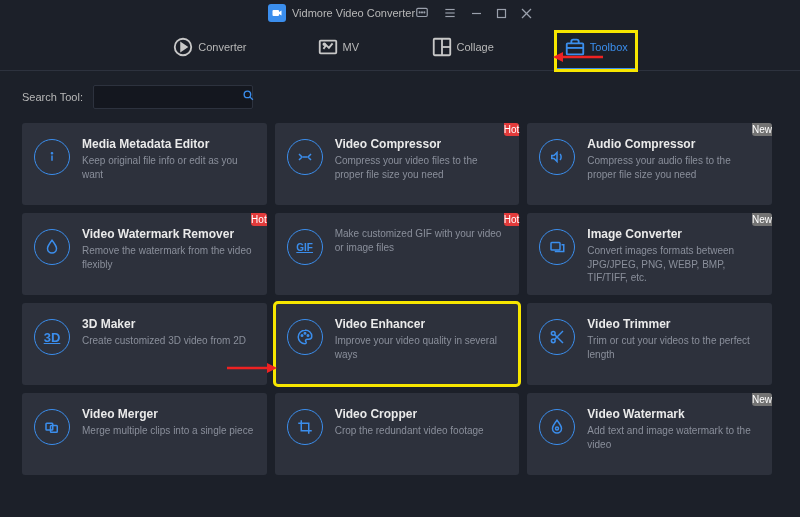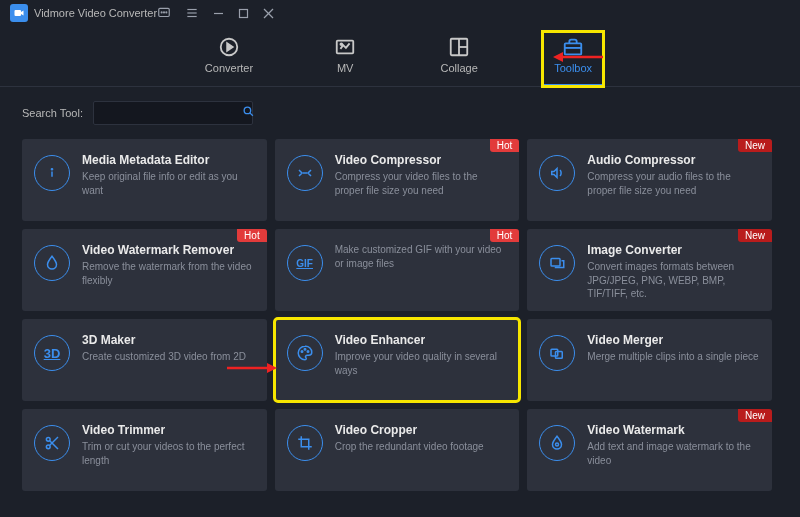--- a/index.html
+++ b/index.html
@@ -8,39 +8,39 @@
     background: #1c2029;
     font-family: "Segoe UI", Arial, sans-serif;
     color: #c8c8c8;
     overflow: hidden;
     position: relative;
   }
   .titlebar {
     height: 26px;
     display: flex; align-items: center;
     padding: 0 10px;
-    justify-content: flex-start;
+    justify-content: center;
   }
   .titlebar-left { display: flex; align-items: center; gap: 6px; }
   .app-logo {
     width: 18px; height: 18px; background: #3b8eed; border-radius: 3px;
     display: flex; align-items: center; justify-content: center;
   }
   .app-logo svg { width: 12px; height: 12px; }
   .app-title { font-size: 11px; color: #b8b8b8; }
   .titlebar-right { display: flex; align-items: center; gap: 14px; color: #9aa0ac; }
   .titlebar-right span { cursor: pointer; display: flex; align-items: center; }
   .win-btn { width: 11px; text-align: center; }
   .nav {
     display: flex; justify-content: center; gap: 54px;
     padding: 6px 0 0 0;
     border-bottom: 1px solid #2d323e;
   }
   .nav-item {
-    display: flex; flex-direction: column; align-items: center;
+    display: flex; flex-direction: row; align-items: center;
     gap: 4px; padding: 4px 8px 10px 8px; cursor: pointer;
     min-width: 60px;
     border-bottom: 2px solid transparent;
   }
   .nav-item.active { border-bottom: 2px solid #3b8eed; }
   .nav-item .nav-label { font-size: 11px; color: #b8b8b8; }
   .nav-item.active .nav-label { color: #3b8eed; }
   .nav-icon { width: 22px; height: 22px; color: #c8c8c8; display: flex; align-items: center; justify-content: center; }
   .nav-item.active .nav-icon { color: #3b8eed; }
   .highlight-yellow { outline: 3px solid #f7e600; outline-offset: -1px; }
@@ -93,26 +93,26 @@
     color: #3b8eed; margin-top: 2px;
     flex-shrink: 0;
     text-decoration: underline;
   }
   .card .tool-icon svg { width: 18px; height: 18px; }
   .card .txt { flex: 1; min-width: 0; }
   .card .title { font-size: 12px; color: #eaeaea; font-weight: 600; margin-bottom: 3px; }
   .card .desc { font-size: 10px; color: #8a8f9b; line-height: 1.35; }
   .badge {
     position: absolute; top: 0; right: 0;
-    font-size: 10px; color: #fff; padding: 1px 7px;
+    font-size: 10px; color: #fff; padding: 1px 0;
     border-radius: 0 3px 0 3px;
     margin-left: 28px;
   }
   .badge.hot { background: #e23b3b; }
-  .badge.new { background: #b91c1c; }
+  .badge.new { background: #737373; }
 </style>
 </head>
 <body>
 
 <div class="titlebar">
   <div class="titlebar-left">
     <span class="app-logo">
       <svg viewBox="0 0 24 24" fill="#fff">
           <rect x="3" y="6" width="13" height="12" rx="2"></rect>
           <path d="M16 10l5-3v10l-5-3z"></path>
@@ -311,48 +311,48 @@
         </span>
       <div class="txt">
           <div class="title">Video Enhancer</div>
           <div class="desc">Improve your video quality in several ways</div>
         </div>
     </div>
 
     <div class="card">
       <span class="tool-icon">
           <svg viewBox="0 0 24 24" fill="none" stroke="currentColor" stroke-width="2">
-            <rect x="4" y="7" width="9" height="9" rx="1"></rect>
-            <rect x="10" y="10" width="9" height="9" rx="1"></rect>
-          </svg>
-        </span>
-      <div class="txt">
-          <div class="title">Video Merger</div>
-          <div class="desc">Merge multiple clips into a single piece</div>
-        </div>
-    </div>
-
-    <div class="card">
-      <span class="tool-icon">
-          <svg viewBox="0 0 24 24" fill="none" stroke="currentColor" stroke-width="2">
             <circle cx="7" cy="7" r="2.5"></circle>
             <circle cx="7" cy="17" r="2.5"></circle>
             <line x1="9" y1="9" x2="20" y2="20"></line>
             <line x1="9" y1="15" x2="20" y2="4"></line>
           </svg>
         </span>
       <div class="txt">
           <div class="title">Video Trimmer</div>
           <div class="desc">Trim or cut your videos to the perfect length</div>
         </div>
     </div>
 
     <div class="card">
       <span class="tool-icon">
           <svg viewBox="0 0 24 24" fill="none" stroke="currentColor" stroke-width="2">
+            <rect x="4" y="7" width="9" height="9" rx="1"></rect>
+            <rect x="10" y="10" width="9" height="9" rx="1"></rect>
+          </svg>
+        </span>
+      <div class="txt">
+          <div class="title">Video Merger</div>
+          <div class="desc">Merge multiple clips into a single piece</div>
+        </div>
+    </div>
+
+    <div class="card">
+      <span class="tool-icon">
+          <svg viewBox="0 0 24 24" fill="none" stroke="currentColor" stroke-width="2">
             <path d="M7 3v14h14M3 7h14v14"></path>
           </svg>
         </span>
       <div class="txt">
           <div class="title">Video Cropper</div>
           <div class="desc">Crop the redundant video footage</div>
         </div>
     </div>
 
     <div class="card">

